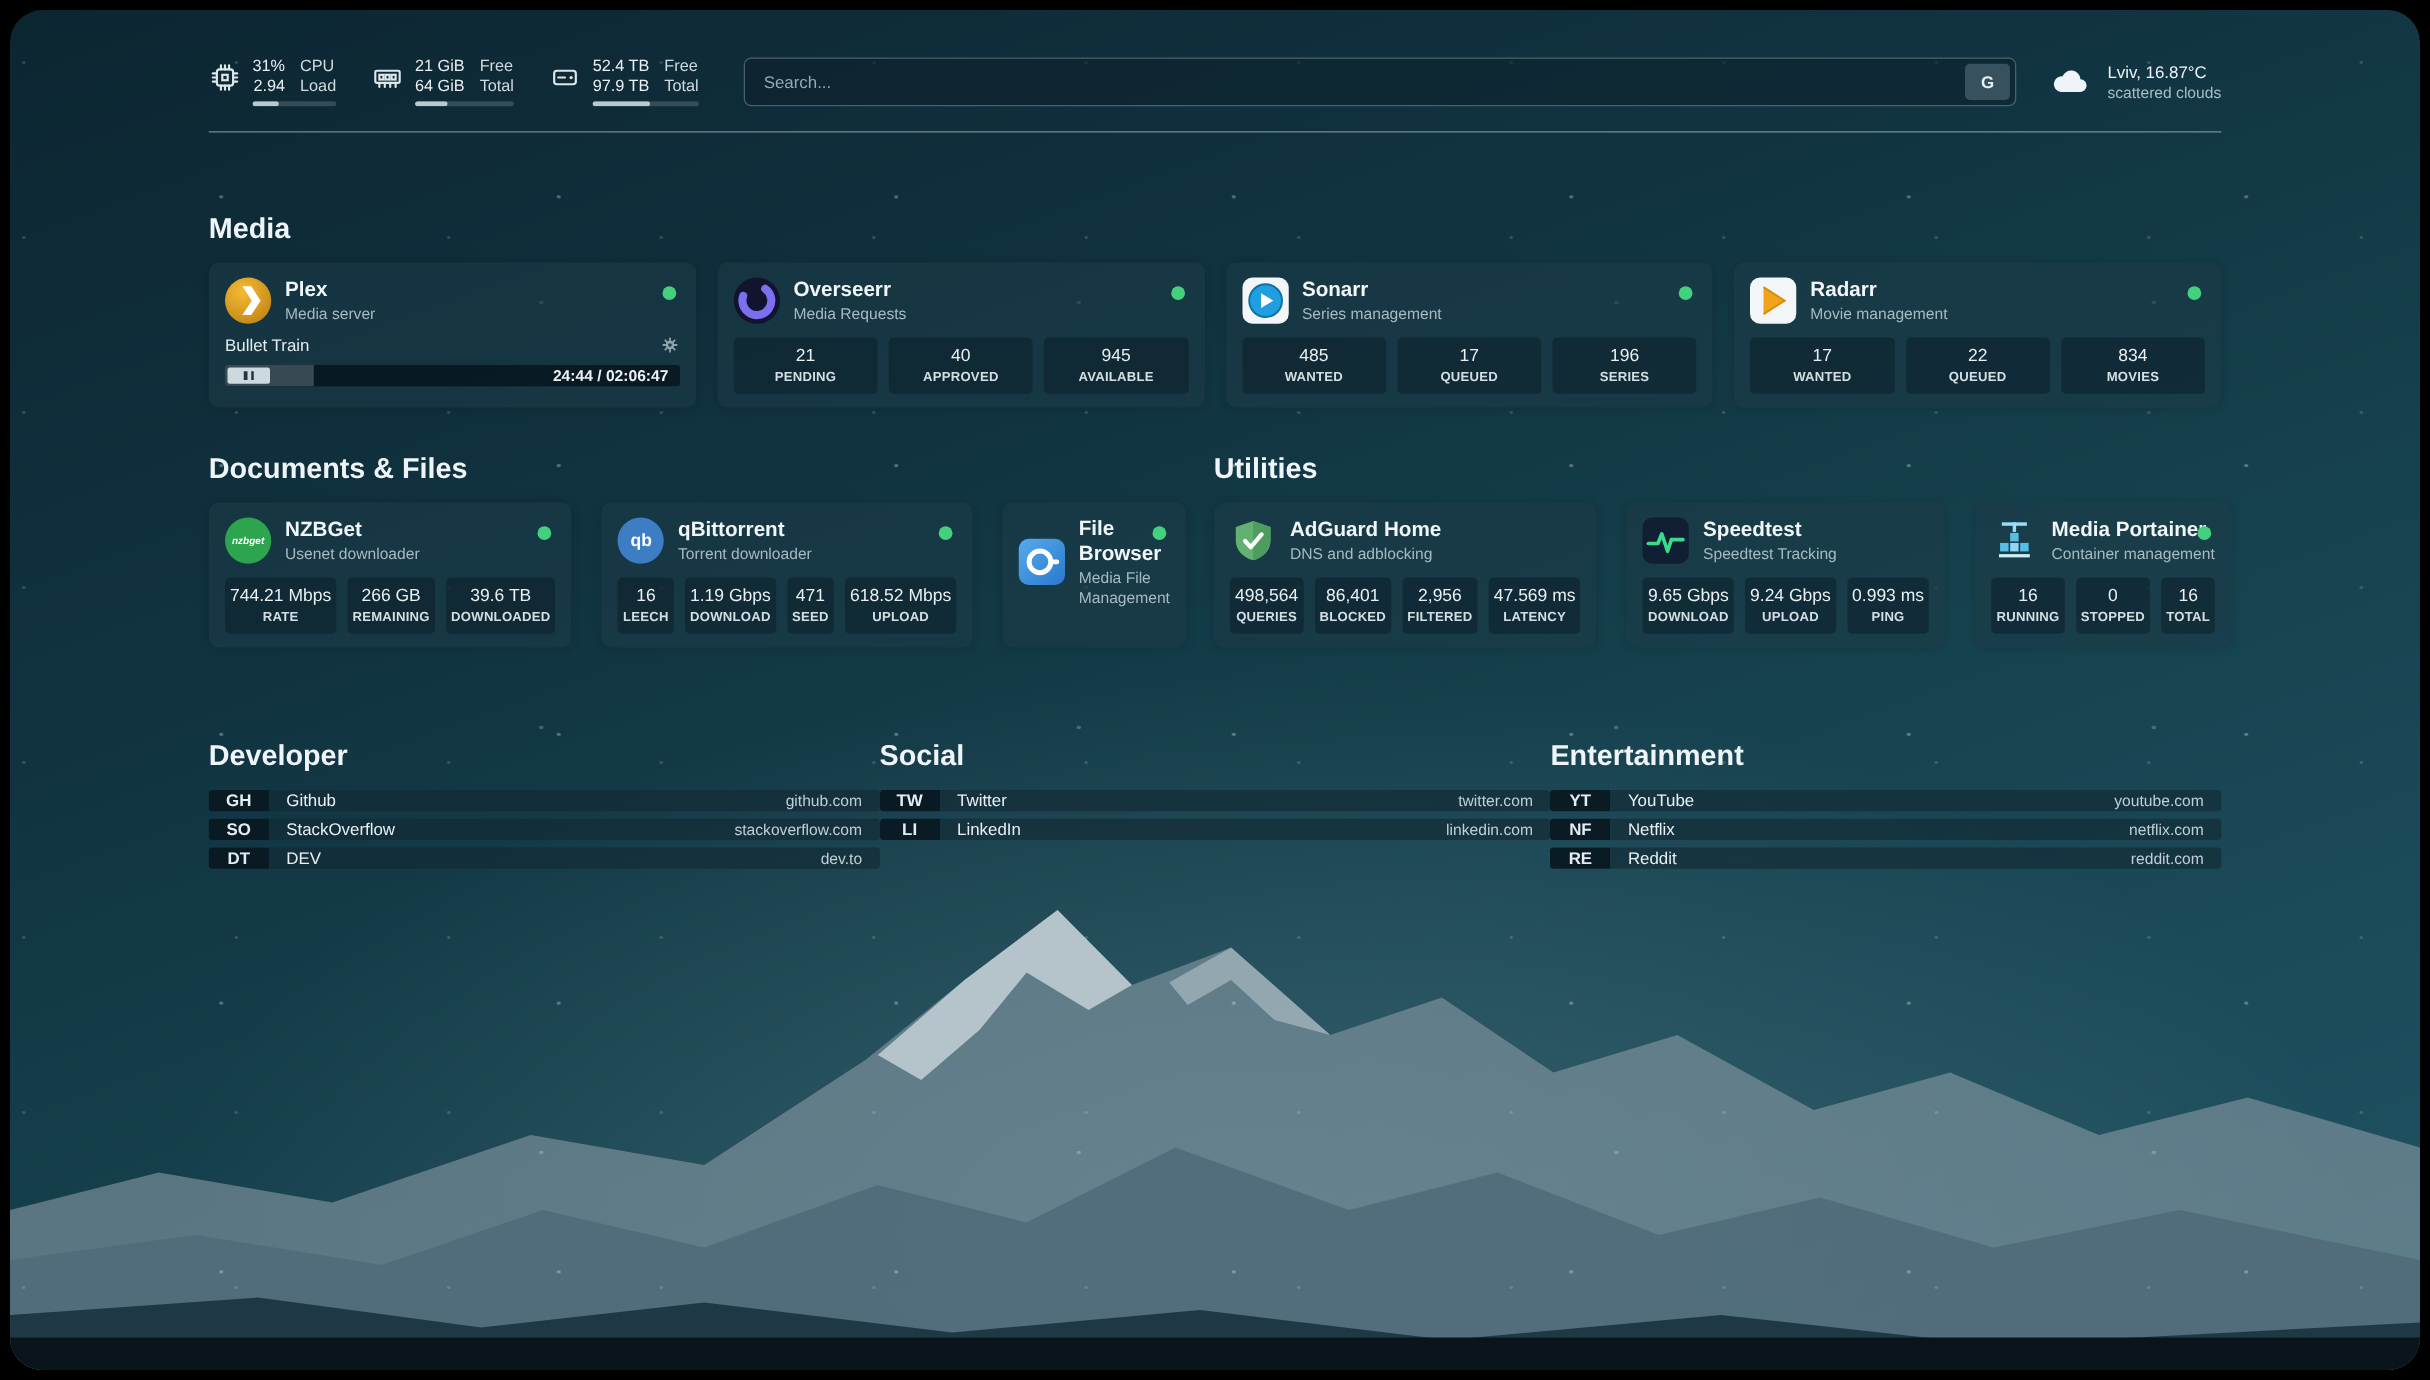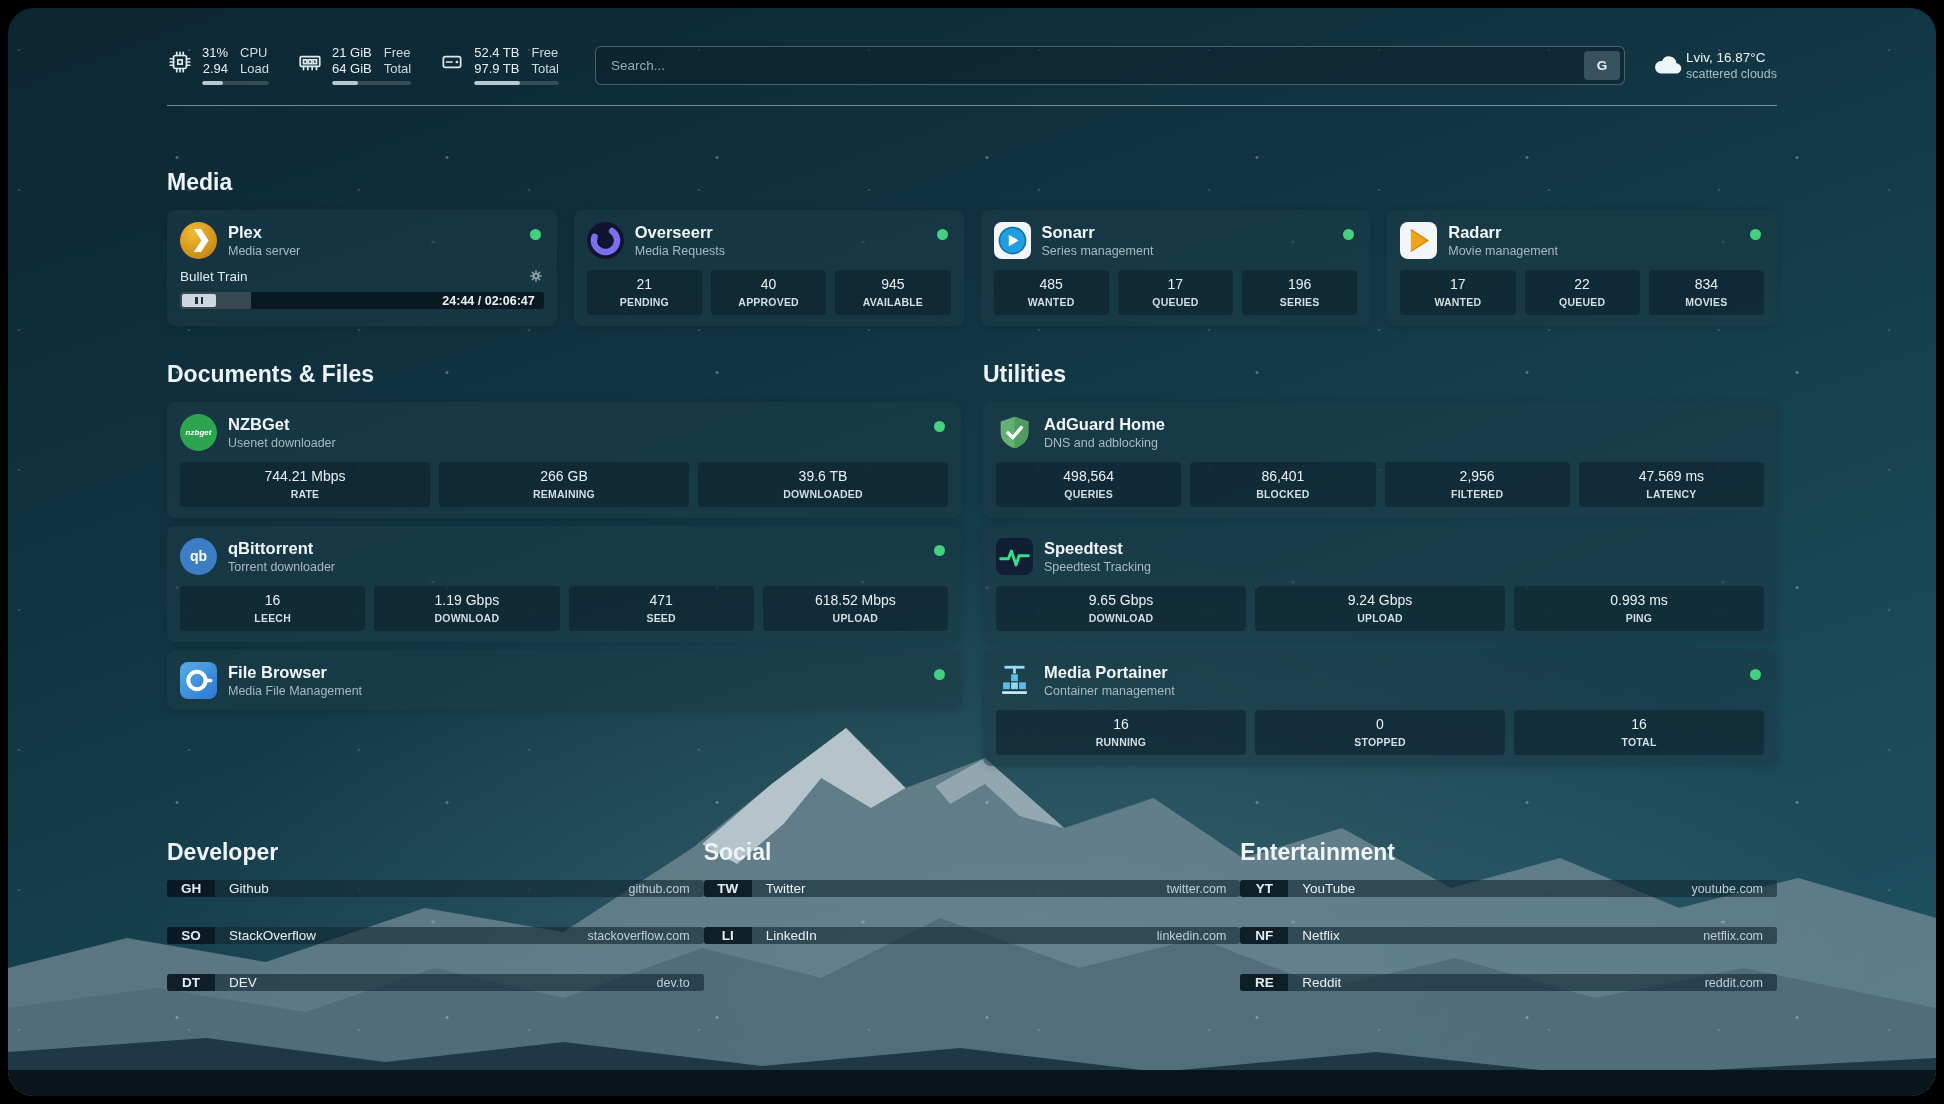--- a/index.html
+++ b/index.html
@@ -36,33 +36,33 @@
   .res-bar{height:4px;margin-top:4px;background:rgba(255,255,255,.16);border-radius:2px;overflow:hidden;}
   .res-bar i{display:block;height:100%;background:#b8c9d1;border-radius:2px;}
   .searchbar{flex:1;height:37px;margin:0 26px 0 8px;display:flex;align-items:center;
     background:rgba(13,33,43,.55);border:1px solid rgba(165,195,206,.38);border-radius:6px;}
   .searchbar input{flex:1;background:transparent;border:none;outline:none;color:#e3edf0;
     font-size:13.5px;padding:0 15px;font-family:inherit;}
   .searchbar input::placeholder{color:#94aab3;}
   .search-btn{width:36px;height:29px;margin-right:4px;border:none;border-radius:4px;cursor:pointer;
     background:rgba(160,190,202,.28);color:#eaf1f4;font-size:13.5px;font-weight:700;
     display:flex;align-items:center;justify-content:center;font-family:inherit;}
-  .weather{display:flex;align-items:center;gap:1px;}
+  .weather{display:flex;align-items:center;gap:13px;}
   .weather-icon{width:34px;height:26px;}
   .weather-icon svg{width:100%;height:100%;}
   .weather-loc{font-size:13.5px;color:#eef4f6;line-height:17px;}
   .weather-cond{font-size:12.5px;color:#a9bdc5;line-height:16px;}
   .divider{margin-top:13px;border:none;border-top:1.5px solid rgba(208,228,236,.52);}
 
   
   .sec-title{font-size:23px;font-weight:700;color:#eef4f7;margin:0 0 14px;line-height:28px;}
   .sec-media{margin-top:62px;}
   .cards4{display:grid;grid-template-columns:repeat(4,1fr);gap:17px;}
   .cols2{display:grid;grid-template-columns:1fr 1fr;gap:22px;margin-top:34px;align-items:start;}
-  .col-stack{display:flex;flex-direction:column;gap:8px;}
+  .col-stack{display:flex;flex-direction:row;gap:24px;}
 
   .card{background:rgba(28,59,71,.58);border-radius:8px;padding:11px 13px;position:relative;
     box-shadow:0 1px 8px rgba(0,0,0,.15);}
   .card-head{display:flex;align-items:center;gap:11px;cursor:pointer;min-height:38px;}
   .app-icon{width:37px;height:37px;flex:0 0 37px;display:flex;align-items:center;justify-content:center;border-radius:8px;overflow:hidden;}
   .app-icon svg{width:100%;height:100%;}
   .icon-plex{border-radius:50%;background:radial-gradient(circle at 38% 30%,#f5bb33,#b97a10);}
   .icon-overseerr{border-radius:50%;background:#12132f;}
   .icon-sonarr,.icon-radarr{background:#f3f6f8;}
   .icon-nzbget{border-radius:50%;background:#2da44e;color:#fff;font-weight:700;font-size:8px;font-style:italic;}
@@ -87,21 +87,21 @@
     display:flex;align-items:center;position:relative;overflow:hidden;}
   .np-progress{position:absolute;left:0;top:0;bottom:0;background:rgba(205,218,224,.25);}
   .pause-btn{position:relative;width:34px;height:13px;margin-left:2px;border:none;border-radius:2px;
     background:#cdd9df;display:flex;align-items:center;justify-content:center;gap:3px;cursor:pointer;padding:0;}
   .pause-btn i{display:block;width:2.5px;height:7px;background:#22343e;}
   .np-time{margin-left:auto;padding-right:9px;font-size:12.5px;font-weight:600;color:#ecf2f5;position:relative;}
 
   
   .bm-wrap{display:grid;grid-template-columns:1fr 1fr 1fr;margin-top:72px;padding-bottom:30px;}
   .bm-row{display:flex;align-items:center;height:17px;background:rgba(17,41,52,.62);
-    border-radius:3px;margin-bottom:30px;overflow:hidden;cursor:pointer;}
+    border-radius:3px;margin-bottom:6px;overflow:hidden;cursor:pointer;}
   .bm-abbr{width:48px;height:100%;flex:0 0 48px;background:rgba(8,22,30,.82);color:#e3ecf0;
     font-size:13.5px;font-weight:600;display:flex;align-items:center;justify-content:center;}
   .bm-name{margin-left:14px;font-size:13.5px;color:#e9f0f3;}
   .bm-domain{margin-left:auto;margin-right:14px;font-size:12.5px;color:#bfcfd6;}
 </style>
 </head>
 <body>
 
 <div class="window">
   <div class="haze"></div>

